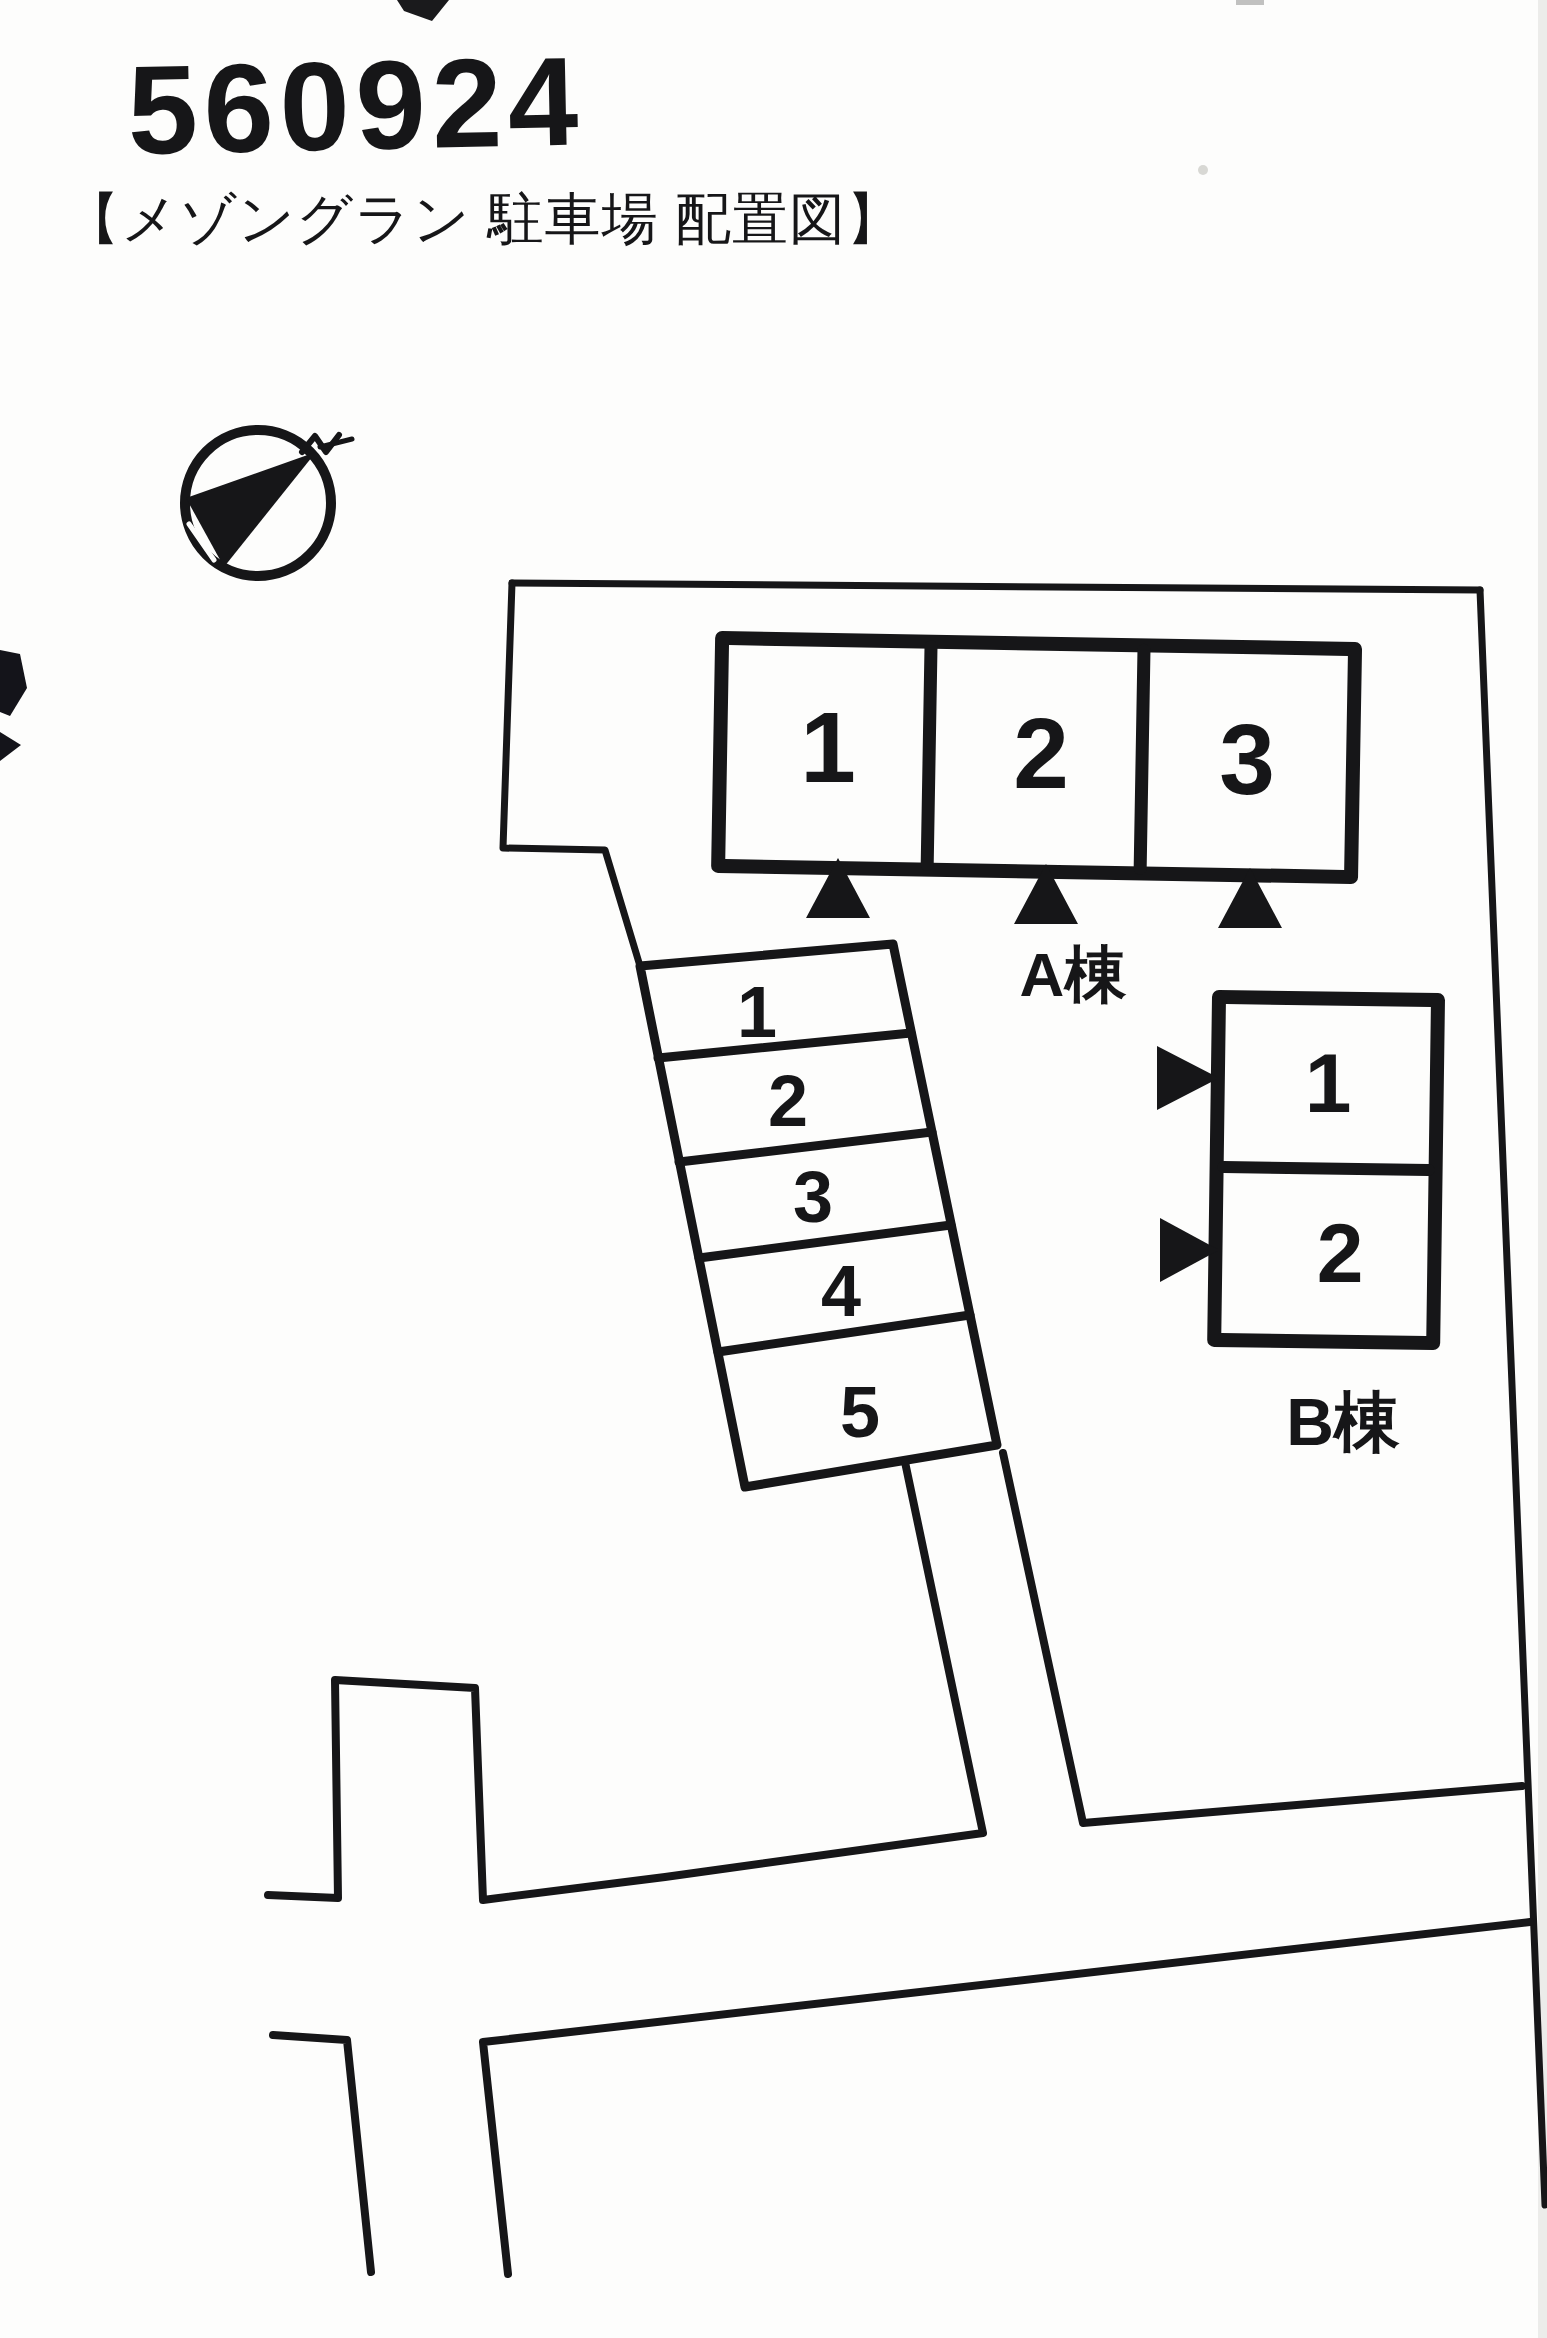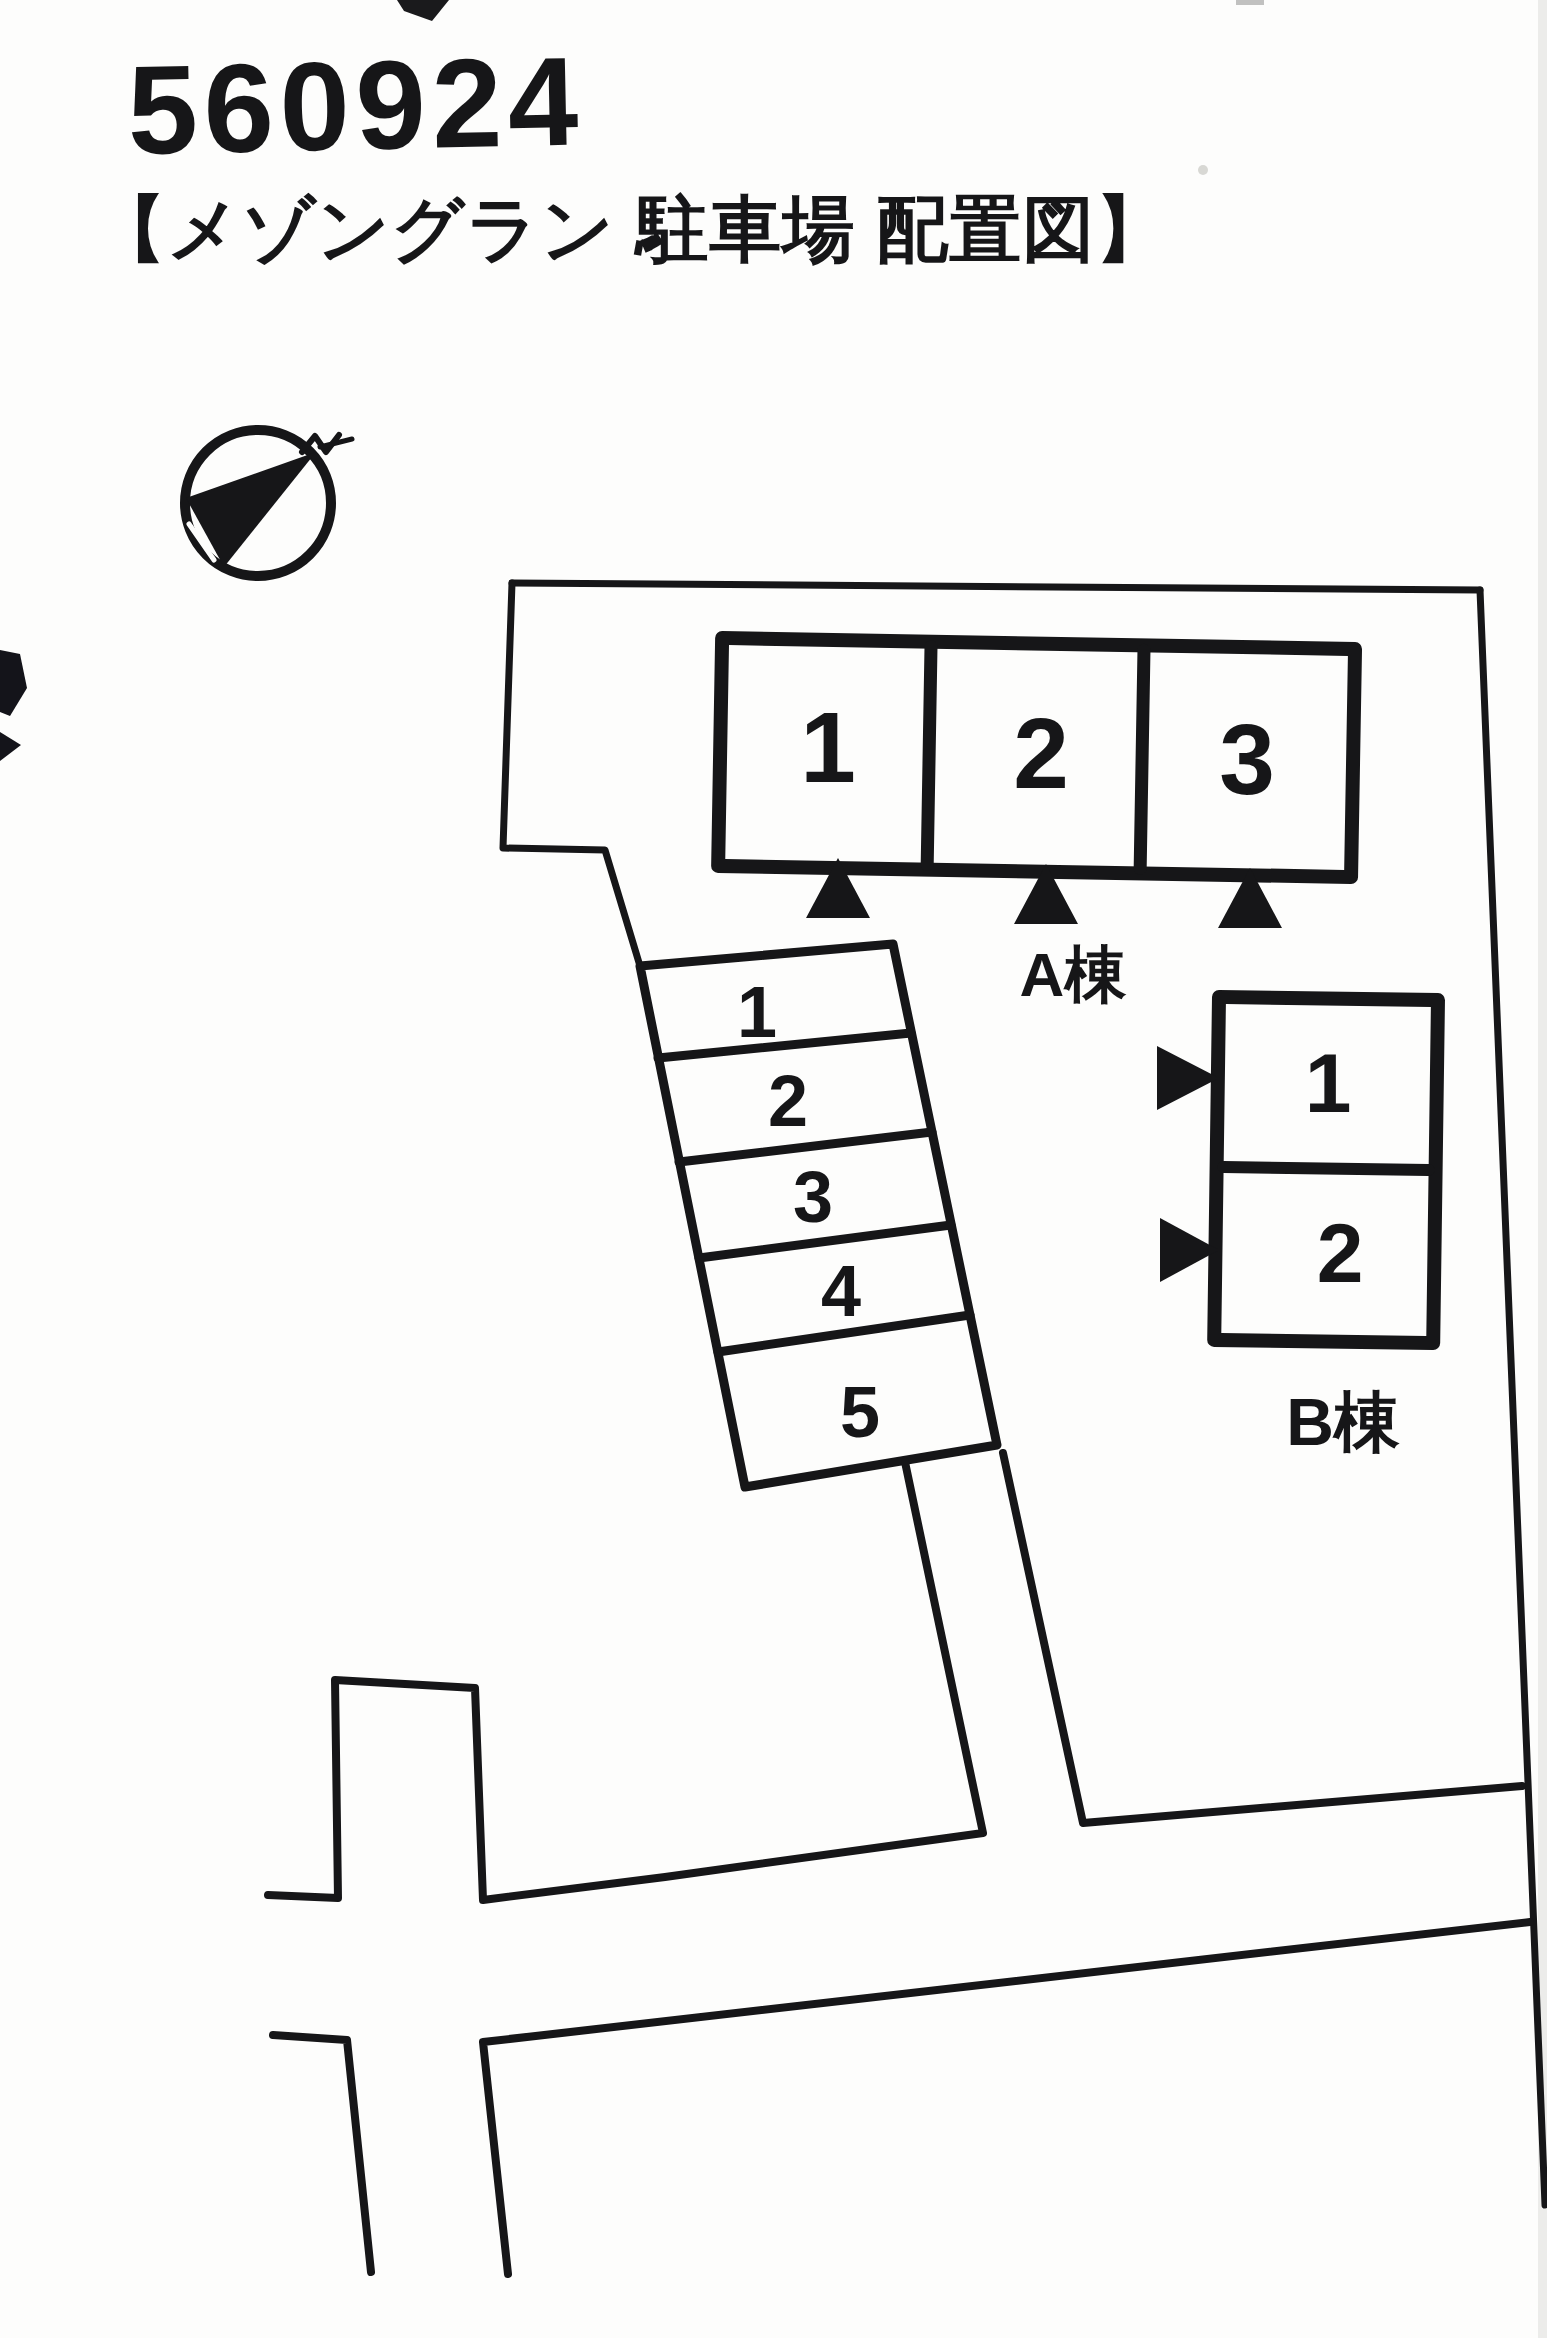--- a/index.html
+++ b/index.html
@@ -9,22 +9,22 @@
     font-family:"Liberation Sans","DejaVu Sans",sans-serif;
     color:#161618;
   }
   .ref-number{
     position:absolute;left:126px;top:38px;
     font-size:126px;font-weight:700;letter-spacing:6px;
     transform:rotate(-1.2deg);transform-origin:left top;
     white-space:nowrap;
   }
   .doc-title{
-    position:absolute;left:94px;top:182px;
-    font-size:72px;font-weight:700;letter-spacing:1px;
+    position:absolute;left:64px;top:182px;
+    font-size:56px;font-weight:400;letter-spacing:1px;
     white-space:nowrap;
   }
   .plan-svg{position:absolute;left:0;top:0;}
   .num{font-family:"Liberation Sans","DejaVu Sans",sans-serif;font-weight:700;fill:#161618;}
   .cjk{font-family:"Liberation Sans","DejaVu Sans",sans-serif;font-weight:700;fill:#161618;}
 </style>
 </head>
 <body>
 
 <div class="sheet">

